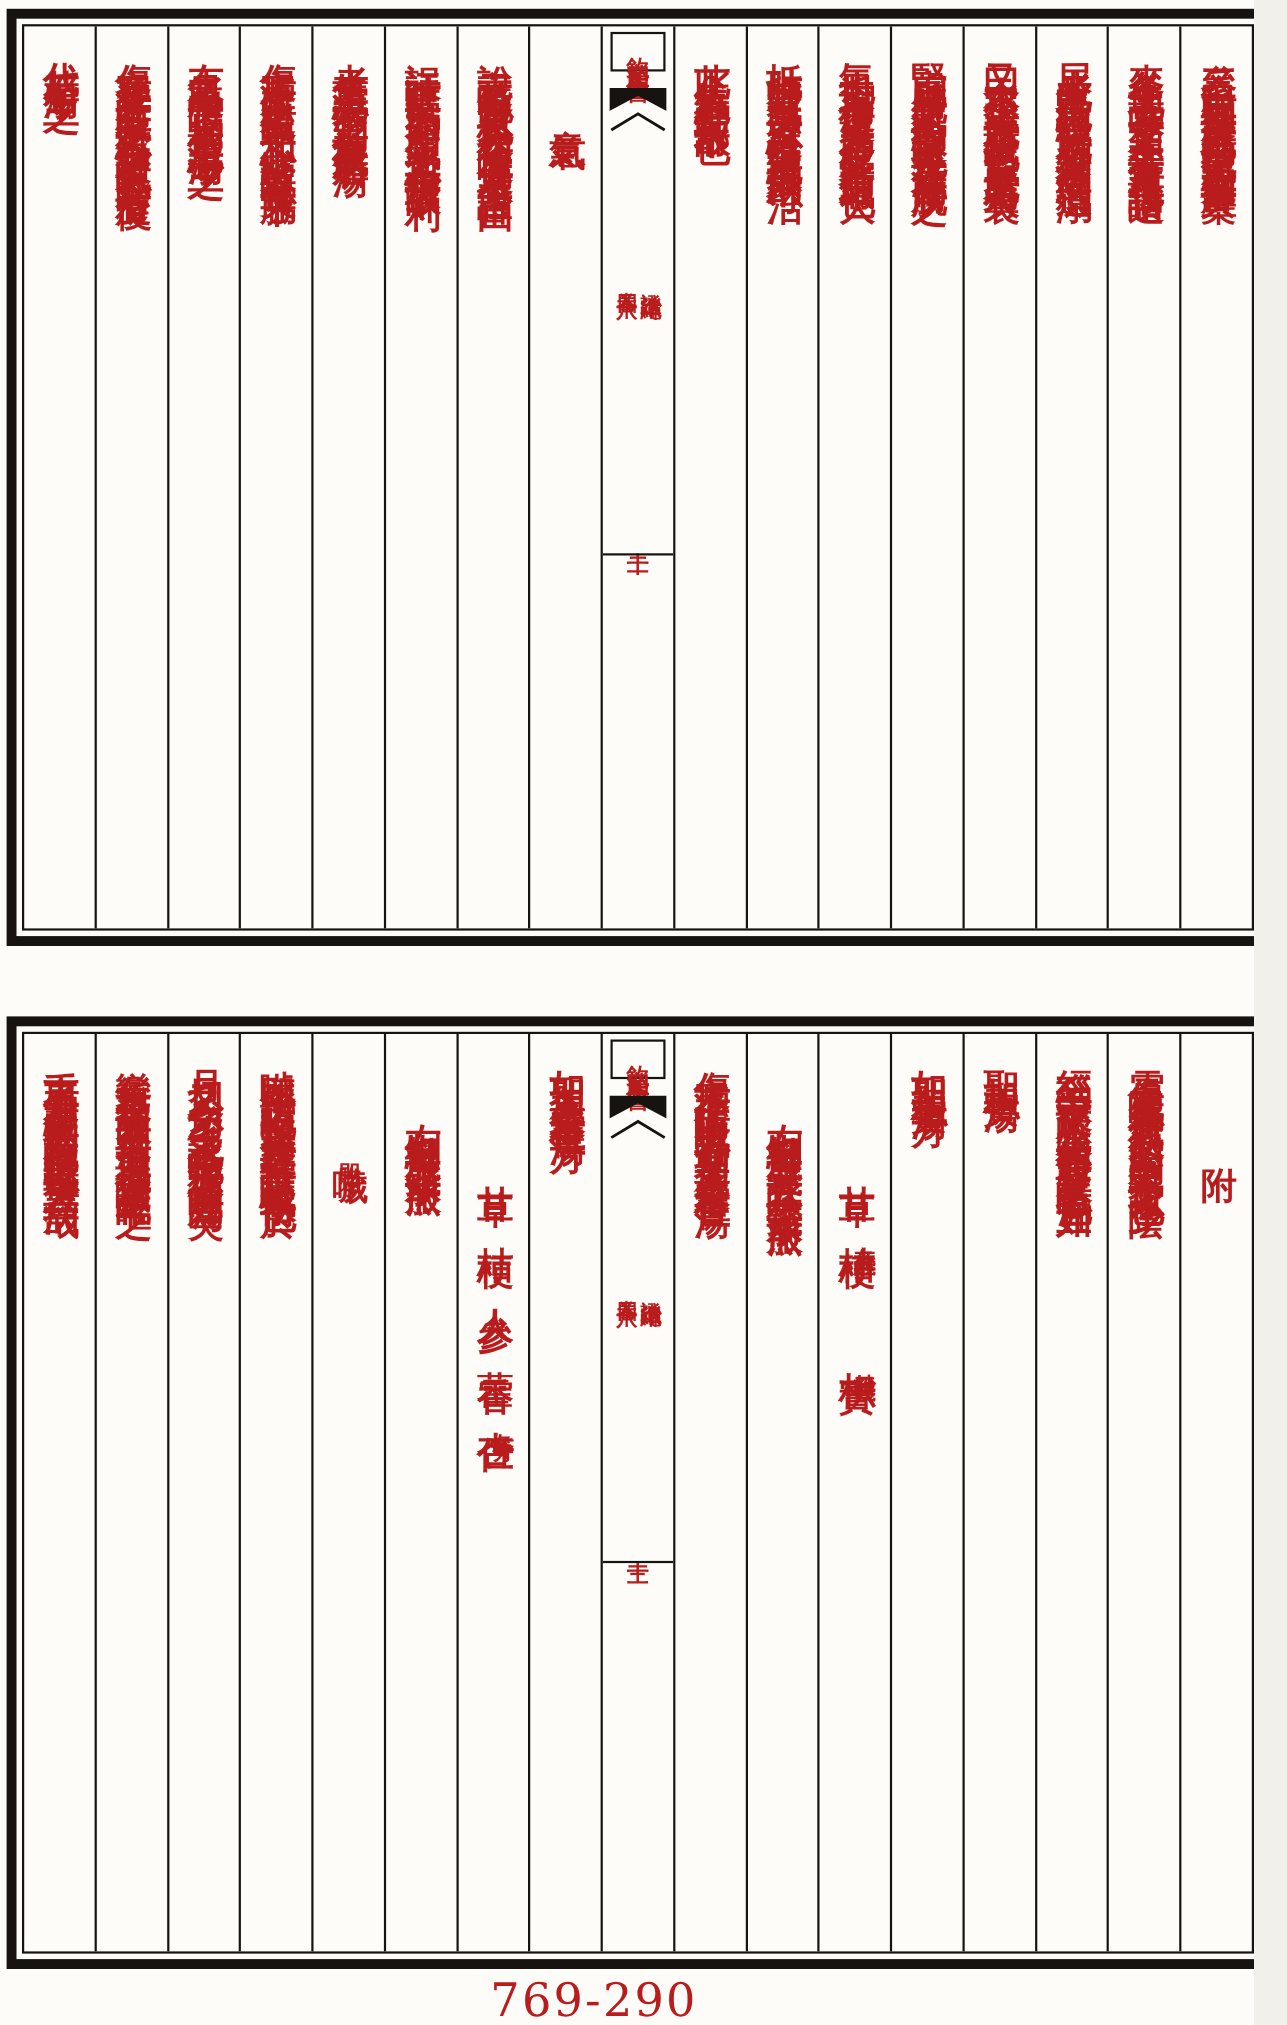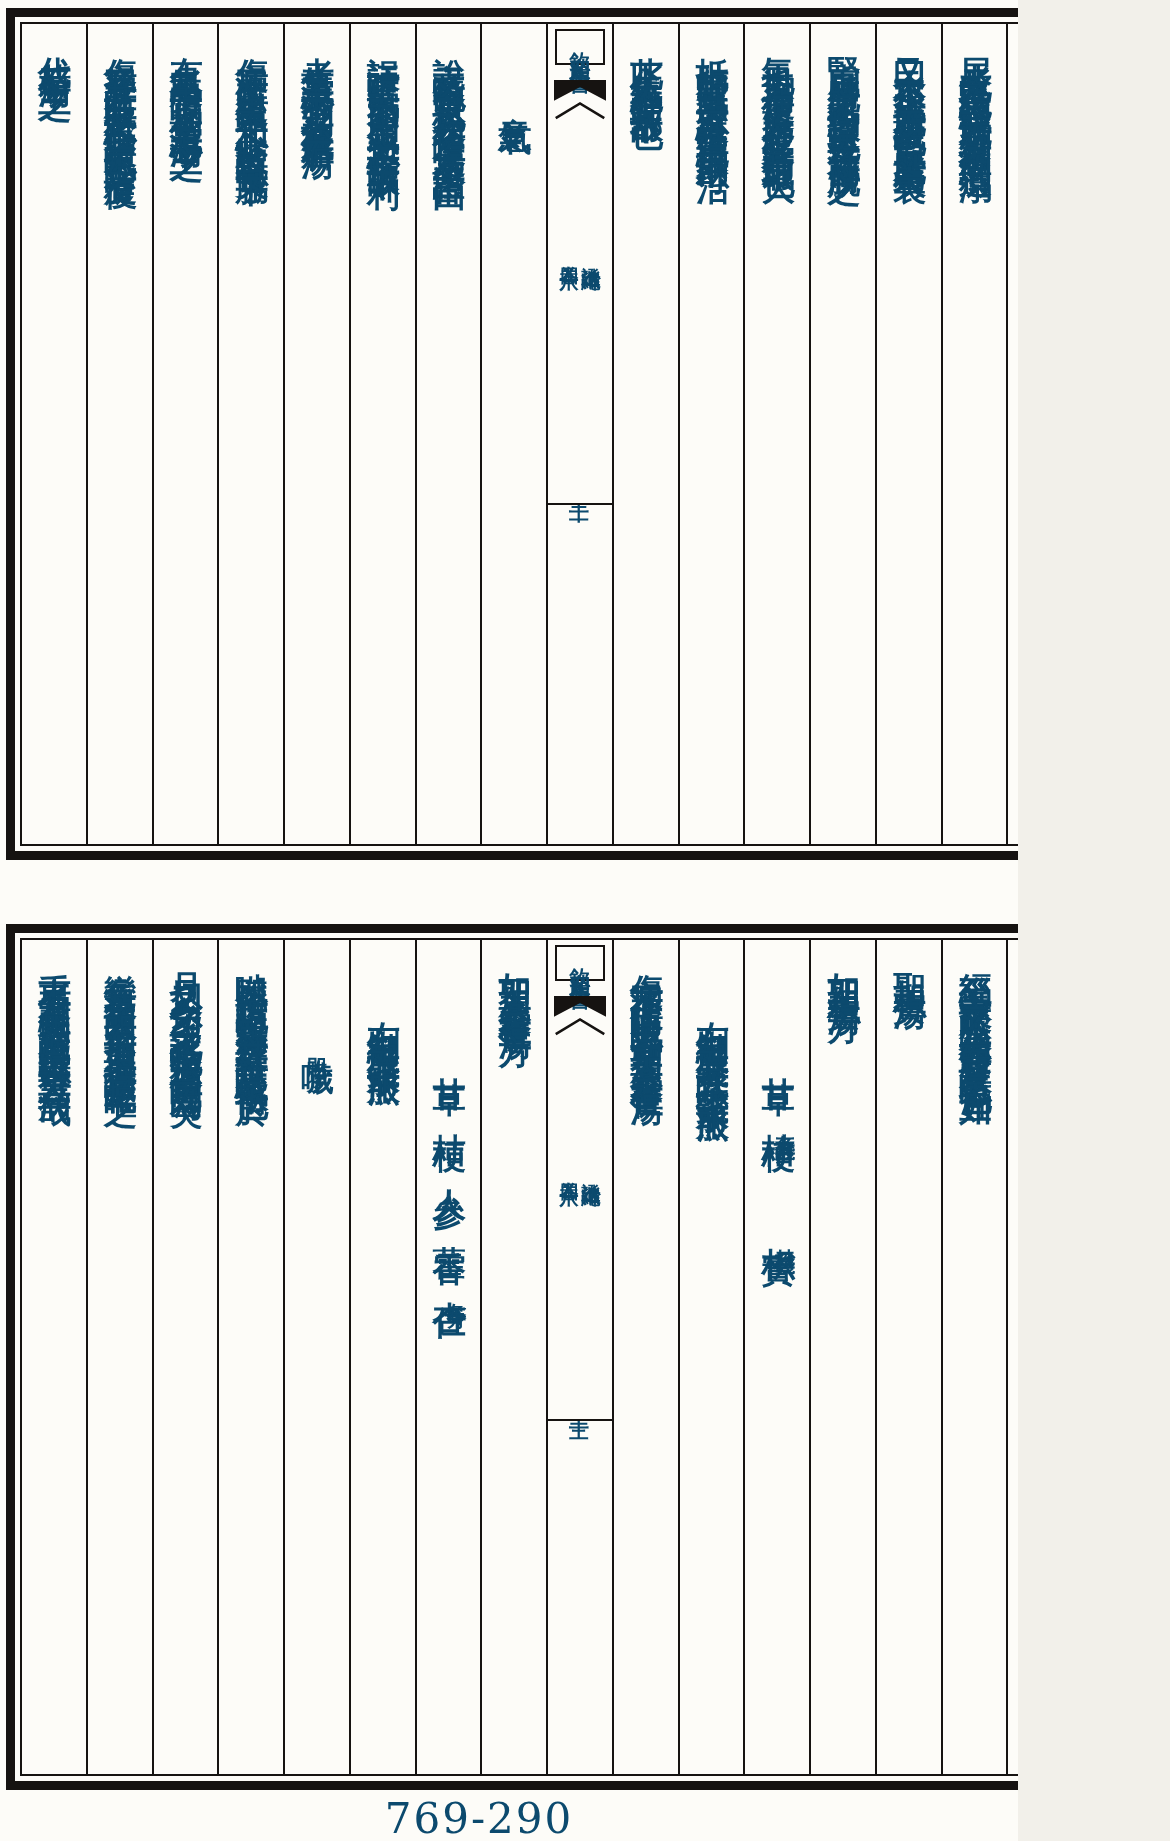--- a/index.html
+++ b/index.html
@@ -1,21 +1,21 @@
 <!DOCTYPE html>
 <html><head>
 <meta charset="utf-8">
 <style>
   html,body{margin:0;padding:0;background:#f2f0ea;}
   .sheet{
     position:relative;
-    width:1018px;height:1841px;
+    width:1140px;height:1841px;
     background:#fdfcf8;
     font-family:"Liberation Serif","DejaVu Serif",serif;
-    color:#0c4a6e;
+    color:#b91c1c;
     overflow:hidden;
   }
   .block{
     position:absolute;left:6px;width:1148px;
     border:9px solid #161311;
     box-sizing:border-box;
     background:#fdfcf8;
   }
   .block-upper{top:8px;height:852px;}
   .block-lower{top:924px;height:866px;}

